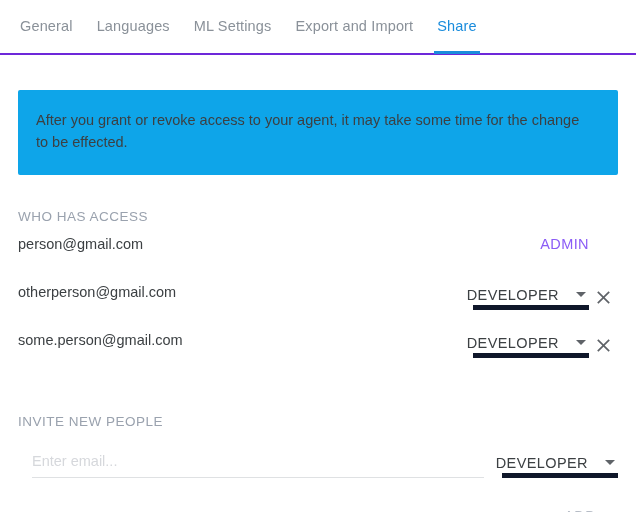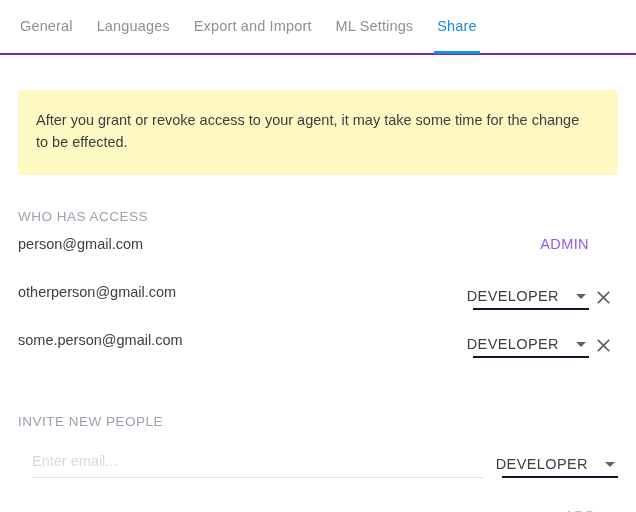--- a/index.html
+++ b/index.html
@@ -48,21 +48,21 @@
     background: #1a8cdc;
   }
 
   
   .content {
     padding: 0 18px;
   }
 
   .notice {
     margin-top: 35px;
-    background: #fef9c3;
+    background: #0ea5e9;
     border-radius: 2px;
     padding: 19px 18px 22px 18px;
     min-height: 80px;
   }
   .notice-text {
     font-size: 14.5px;
     line-height: 22px;
     color: #3c4043;
     max-width: 558px;
   }
@@ -101,21 +101,21 @@
     width: 29px;
   }
 
   .select {
     position: relative;
     width: 116px;
     height: 26px;
     display: flex;
     align-items: center;
     justify-content: flex-end;
-    border-bottom: 2px solid #0f172a;
+    border-bottom: 5px solid #0f172a;
     cursor: pointer;
   }
   .select-value {
     font-size: 14.5px;
     color: #3c4043;
     letter-spacing: 0.4px;
     white-space: nowrap;
   }
   .caret {
     width: 0;
@@ -189,24 +189,24 @@
 <body>
 
 <div class="tabbar">
   <div class="tab">
     <span>General</span>
   </div>
   <div class="tab">
     <span>Languages</span>
   </div>
   <div class="tab">
+    <span>ML Settings</span>
+  </div>
+  <div class="tab">
     <span>Export and Import</span>
-  </div>
-  <div class="tab">
-    <span>ML Settings</span>
   </div>
   <div class="tab active">
     <span>Share</span>
     <span class="tab-underline"></span>
   </div>
 </div>
 
 <div class="content">
 
   <div class="notice">

